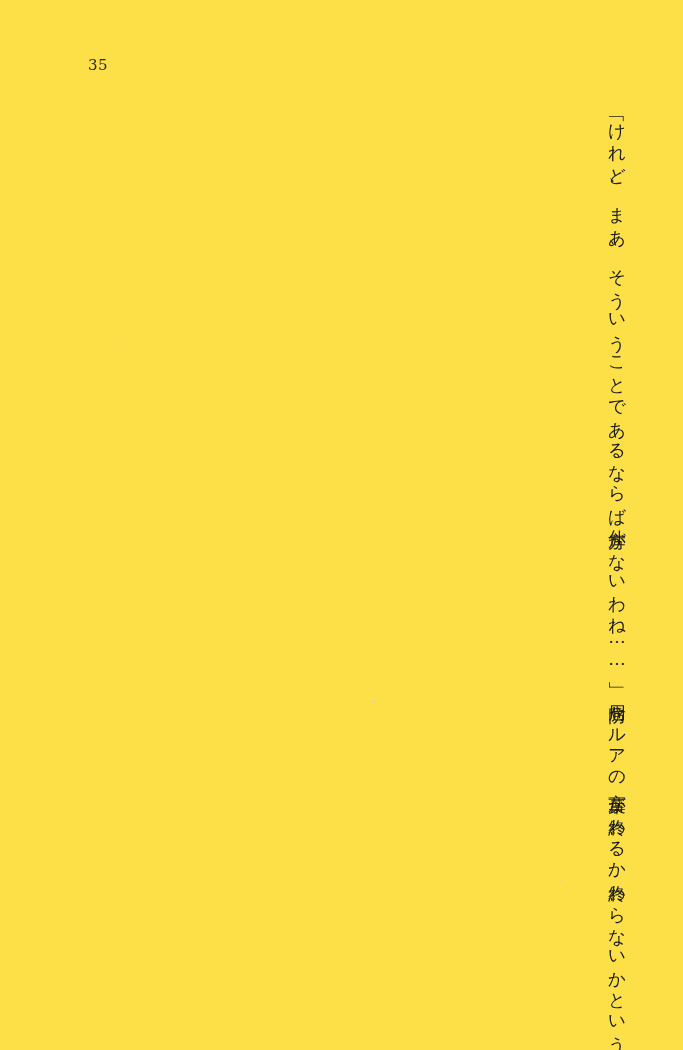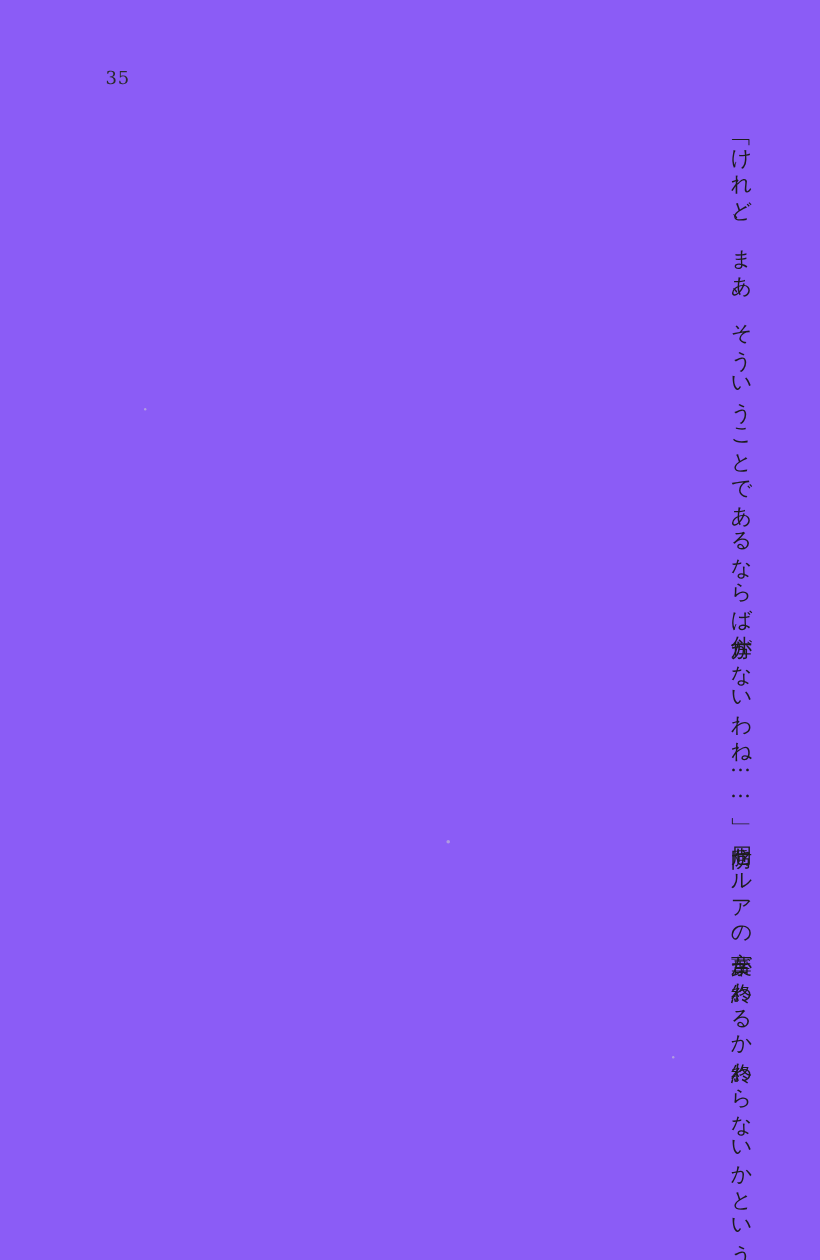--- a/index.html
+++ b/index.html
@@ -4,21 +4,21 @@
 <style>
   html, body {
     margin: 0;
     padding: 0;
     background: #ffffff;
   }
   #page {
     position: relative;
     width: 683px;
     height: 1050px;
-    background: #8b5cf6;
+    background: #fde047;
     overflow: hidden;
     font-family: "DejaVu Serif", "Liberation Serif", serif;
     color: #1a1a1a;
   }
   
   #page-number {
     position: absolute;
     top: 56px;
     left: 88px;
     font-size: 15px;

